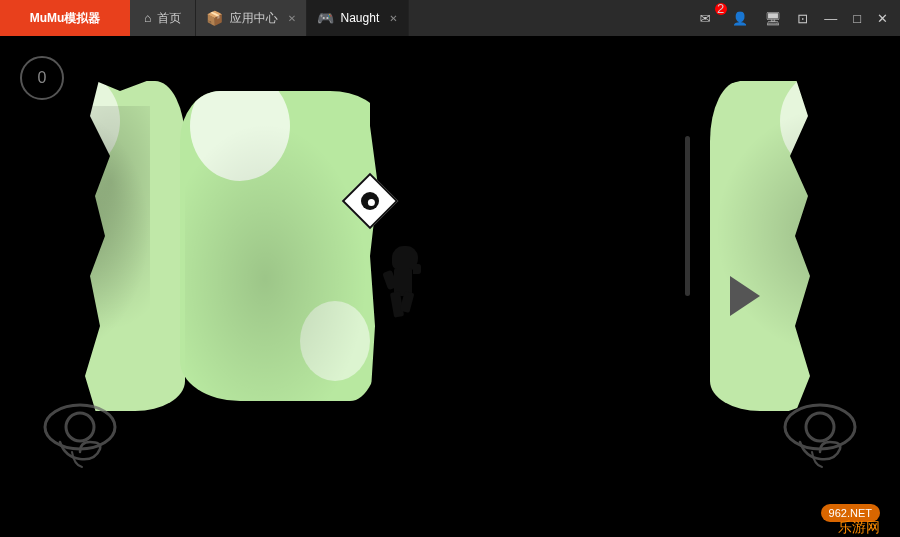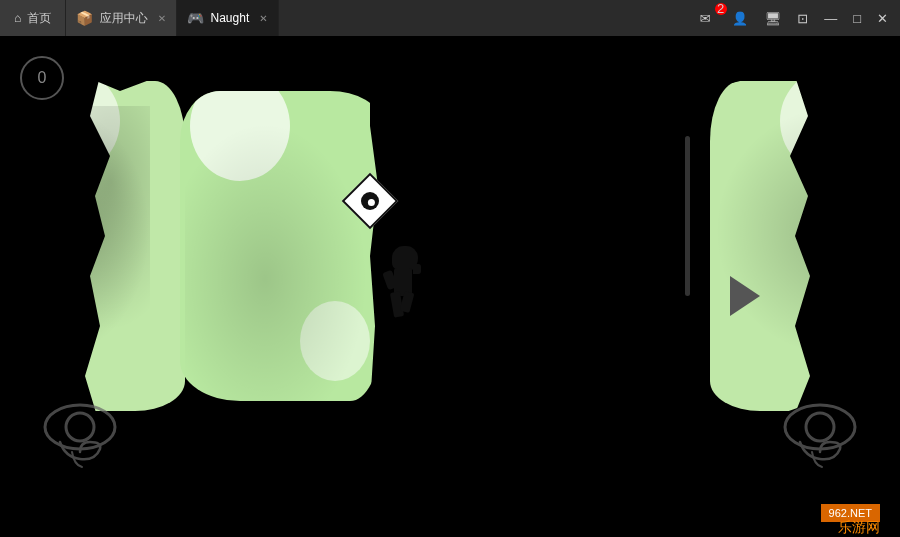--- a/index.html
+++ b/index.html
@@ -482,35 +482,38 @@
     
     .watermark {
       position: absolute;
       right: 20px;
       bottom: 15px;
       color: white;
       font-size: 11px;
       z-index: 50;
       background: rgba(255,120,0,0.85);
       padding: 3px 8px;
-      border-radius: 0;
+      border-radius: 9px;
     }
     .watermark2 {
       position: absolute;
       right: 20px;
       bottom: 0px;
       color: #ff8c00;
       font-size: 14px;
       z-index: 50;
     }
   </style>
 </head>
 <body>
 
 <div id="titlebar">
+  <div class="tb-logo">
+    <span>MuMu模拟器</span>
+  </div>
   <div class="tb-home">
     <span>⌂</span>
     <span>首页</span>
   </div>
   <div class="tb-tab">
     <span style="font-size:14px;">📦</span>
     <span>应用中心</span>
     <span class="close-x">✕</span>
   </div>
   <div class="tb-tab active">

